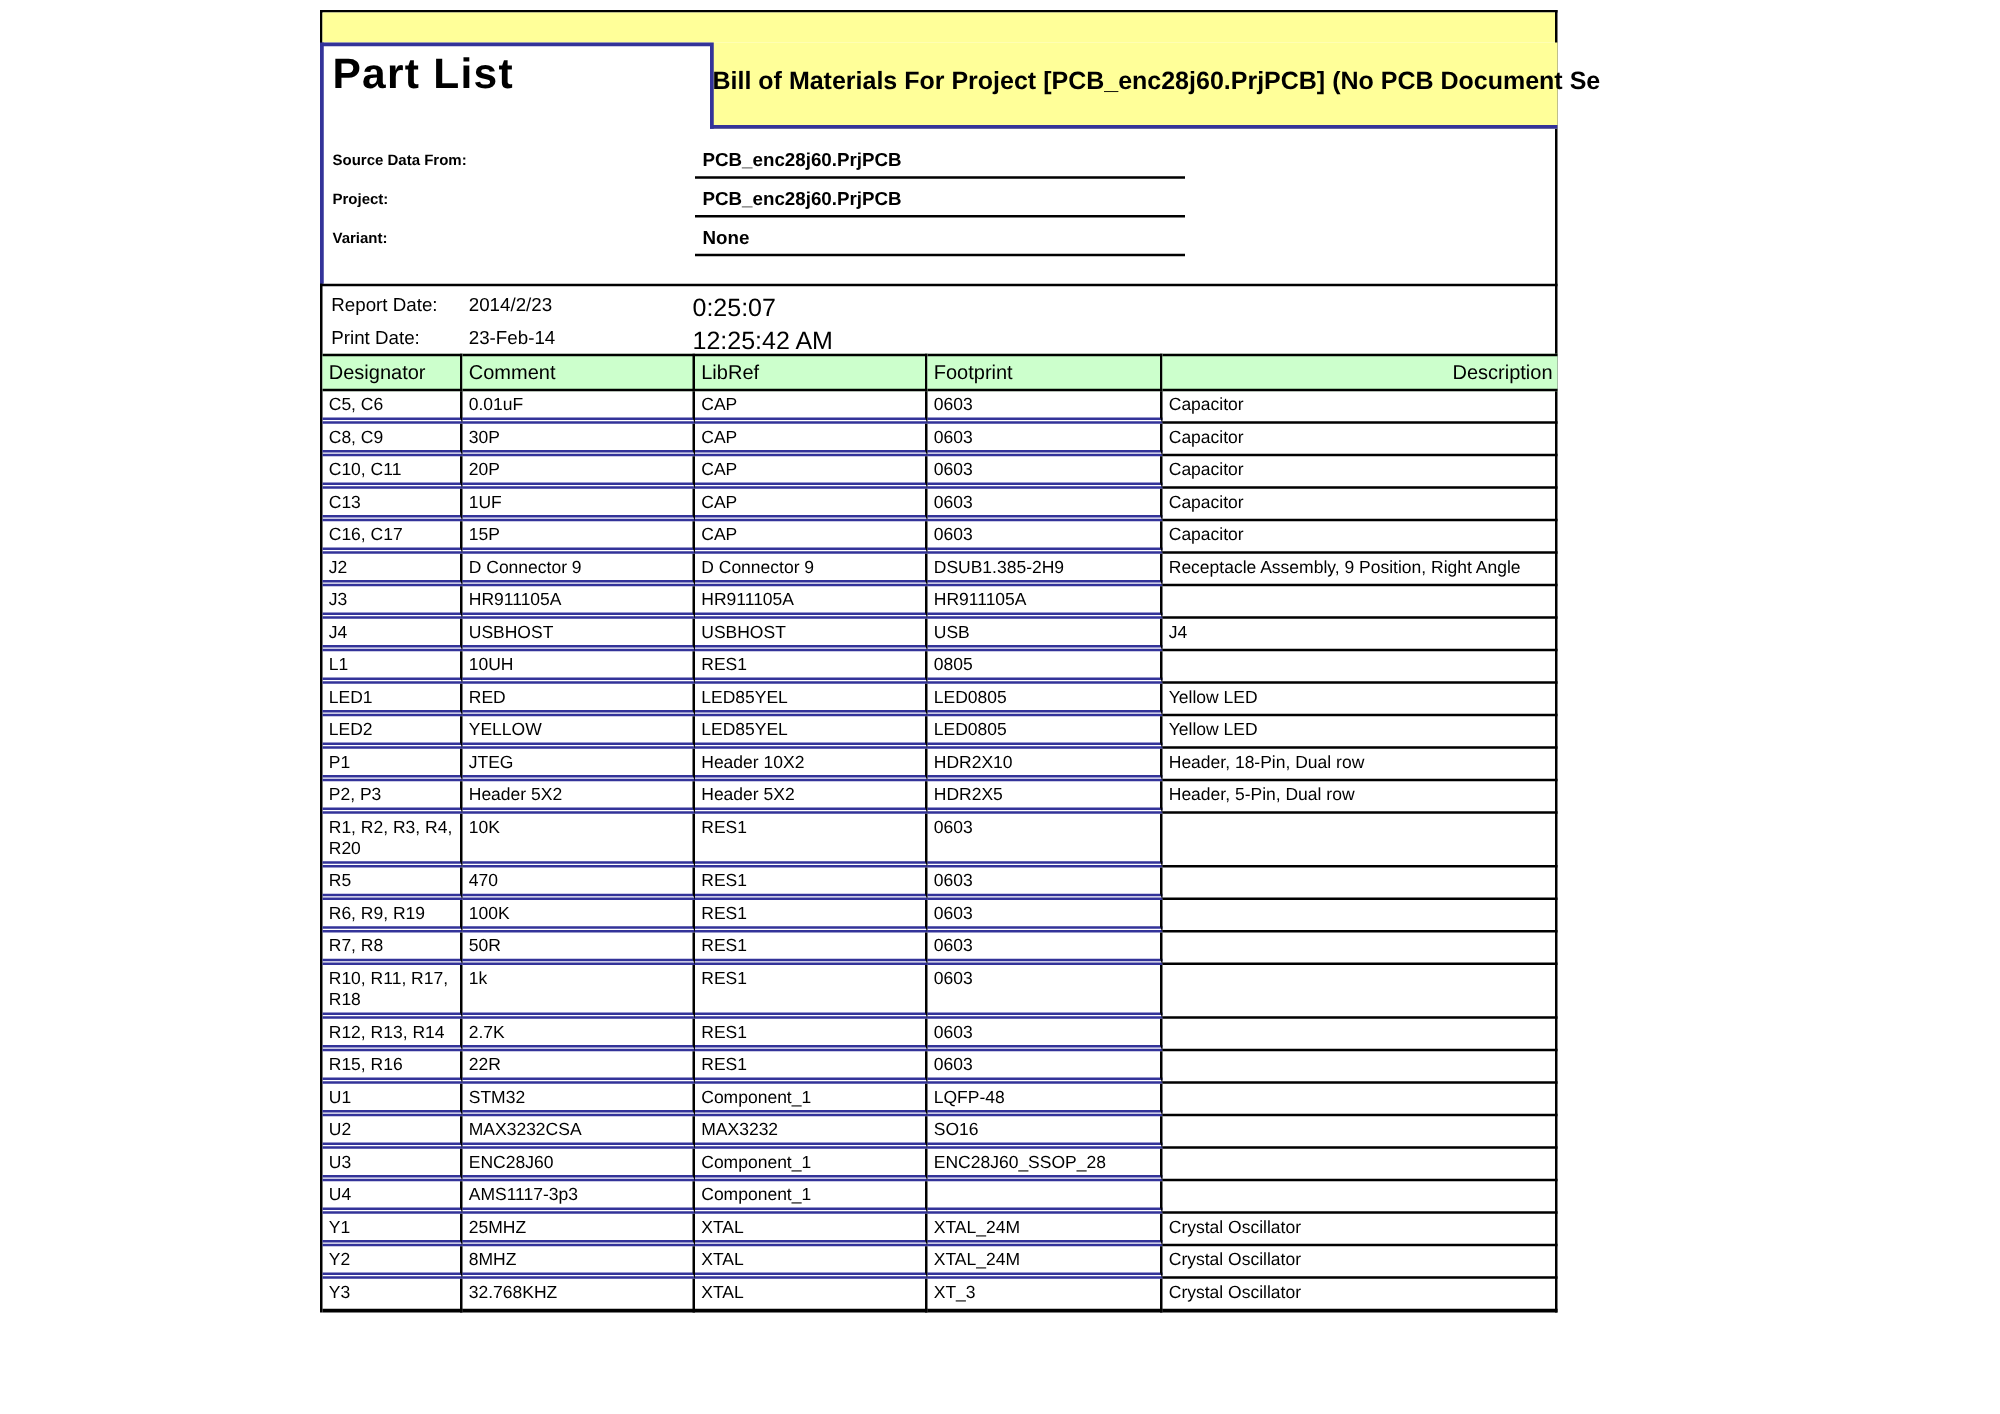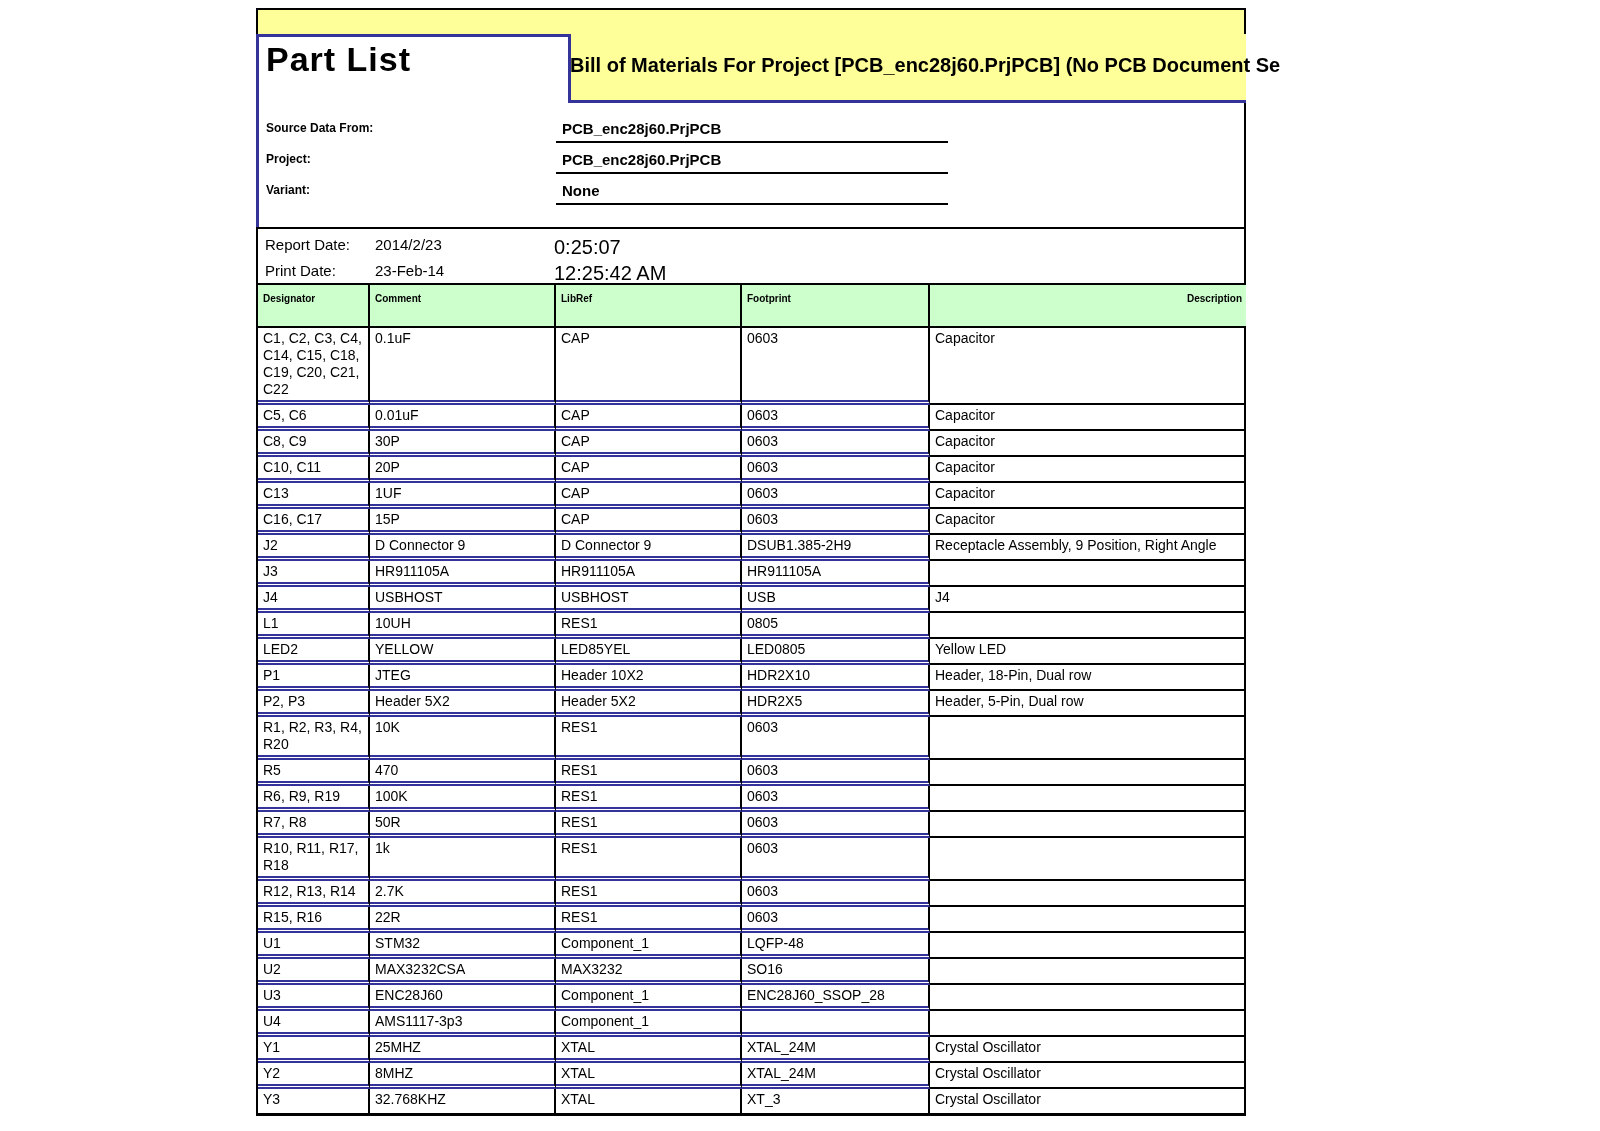--- a/index.html
+++ b/index.html
@@ -26,22 +26,22 @@
   .date-label { position:absolute; left:7px; font-size:15px; }
   .date-date  { position:absolute; left:117px; font-size:15px; }
   .date-time  { position:absolute; left:296px; font-size:20px; }
   .dr0 { top:226px; } .dr1 { top:252px; }
 
   table.bom { border-collapse:separate; border-spacing:0; table-layout:fixed; width:988px;
               font-size:14px; line-height:17px; }
   table.bom col.c0 { width:112px; } table.bom col.c1 { width:186px; }
   table.bom col.c2 { width:186px; } table.bom col.c3 { width:188px; }
   table.bom col.c4 { width:316px; }
-  table.bom th { background:#ccffcc; text-align:left; font-weight:bold; font-size:10px;
-                 padding:5px 4px 19px 5px; border-right:2px solid #000; border-bottom:2px solid #000;
+  table.bom th { background:#ccffcc; text-align:left; font-weight:normal; font-size:16px;
+                 padding:5px 4px 4px 5px; border-right:2px solid #000; border-bottom:2px solid #000;
                  border-top:2px solid #000; }
   table.bom th:last-child { border-right:none;text-align:right; }
   table.bom td { vertical-align:top; padding:2px 4px 2px 5px;
                  border-right:2px solid #000; border-bottom:5px double #333399;
                  overflow:hidden; word-wrap:break-word; }
   table.bom td.desc { border-right:none; border-bottom:2px solid #000; padding-right:26px; padding-bottom:5px; }
   table.bom tr:last-child td { border-bottom:3px solid #000; }
 </style>
 </head>
 <body>
@@ -83,27 +83,20 @@
       <tr>
         <th>Designator</th>
         <th>Comment</th>
         <th>LibRef</th>
         <th>Footprint</th>
         <th>Description</th>
       </tr>
     </thead>
     <tbody>
         <tr>
-          <td>C1, C2, C3, C4, C14, C15, C18, C19, C20, C21, C22</td>
-          <td>0.1uF</td>
-          <td>CAP</td>
-          <td>0603</td>
-          <td class="desc">Capacitor</td>
-        </tr>
-        <tr>
           <td>C5, C6</td>
           <td>0.01uF</td>
           <td>CAP</td>
           <td>0603</td>
           <td class="desc">Capacitor</td>
         </tr>
         <tr>
           <td>C8, C9</td>
           <td>30P</td>
           <td>CAP</td>
@@ -153,20 +146,27 @@
           <td class="desc">J4</td>
         </tr>
         <tr>
           <td>L1</td>
           <td>10UH</td>
           <td>RES1</td>
           <td>0805</td>
           <td class="desc"></td>
         </tr>
         <tr>
+          <td>LED1</td>
+          <td>RED</td>
+          <td>LED85YEL</td>
+          <td>LED0805</td>
+          <td class="desc">Yellow LED</td>
+        </tr>
+        <tr>
           <td>LED2</td>
           <td>YELLOW</td>
           <td>LED85YEL</td>
           <td>LED0805</td>
           <td class="desc">Yellow LED</td>
         </tr>
         <tr>
           <td>P1</td>
           <td>JTEG</td>
           <td>Header 10X2</td>

